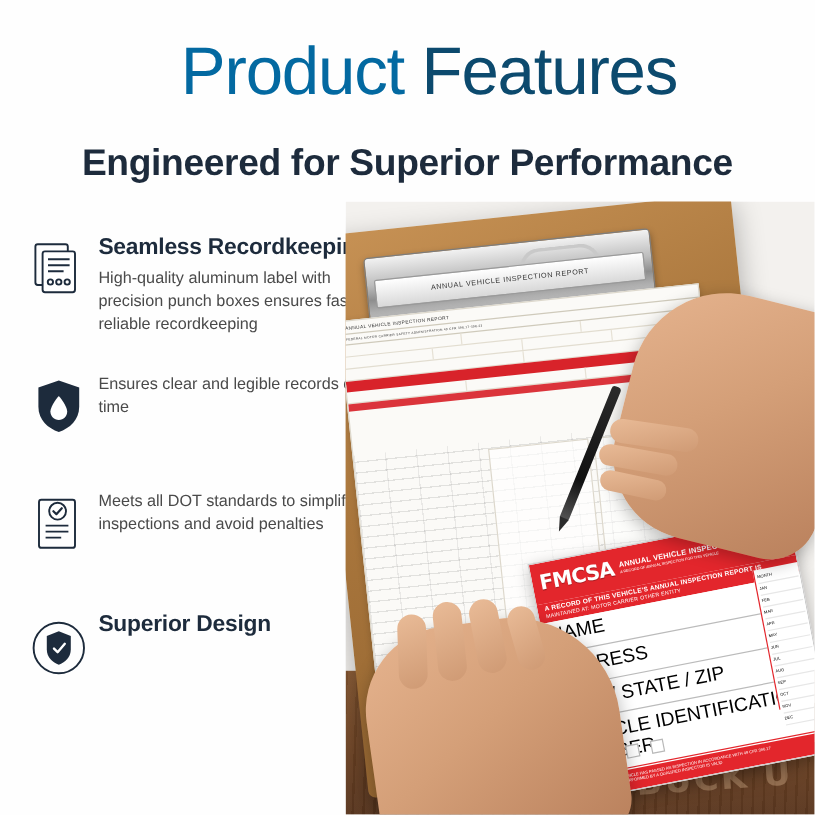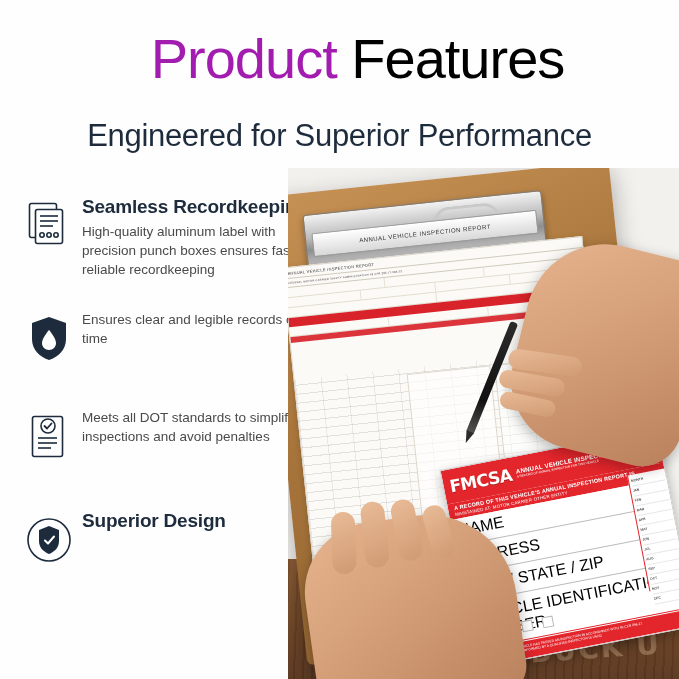--- a/index.html
+++ b/index.html
@@ -27,31 +27,31 @@
     top: 30px;
     left: 0;
     width: 679px;
     text-align: center;
     font-size: 56px;
     font-weight: 400;
     letter-spacing: -1px;
     line-height: 1.05;
     white-space: nowrap;
   }
-  .title .t1 { color: #a21caf; margin-left: 36px; }
-  .title .t2 { color: #000000; }
+  .title .t1 { color: #0369a1; margin-left: 36px; }
+  .title .t2 { color: #0c4a6e; }
 
   .subtitle {
     position: absolute;
     top: 118px;
     left: 0;
     width: 679px;
     text-align: center;
     font-size: 31px;
-    font-weight: 400;
+    font-weight: 700;
     color: #1d2b3c;
     letter-spacing: -0.3px;
     white-space: nowrap;
   }
 
   
   .features {
     position: absolute;
     top: 196px;
     left: 18px;

